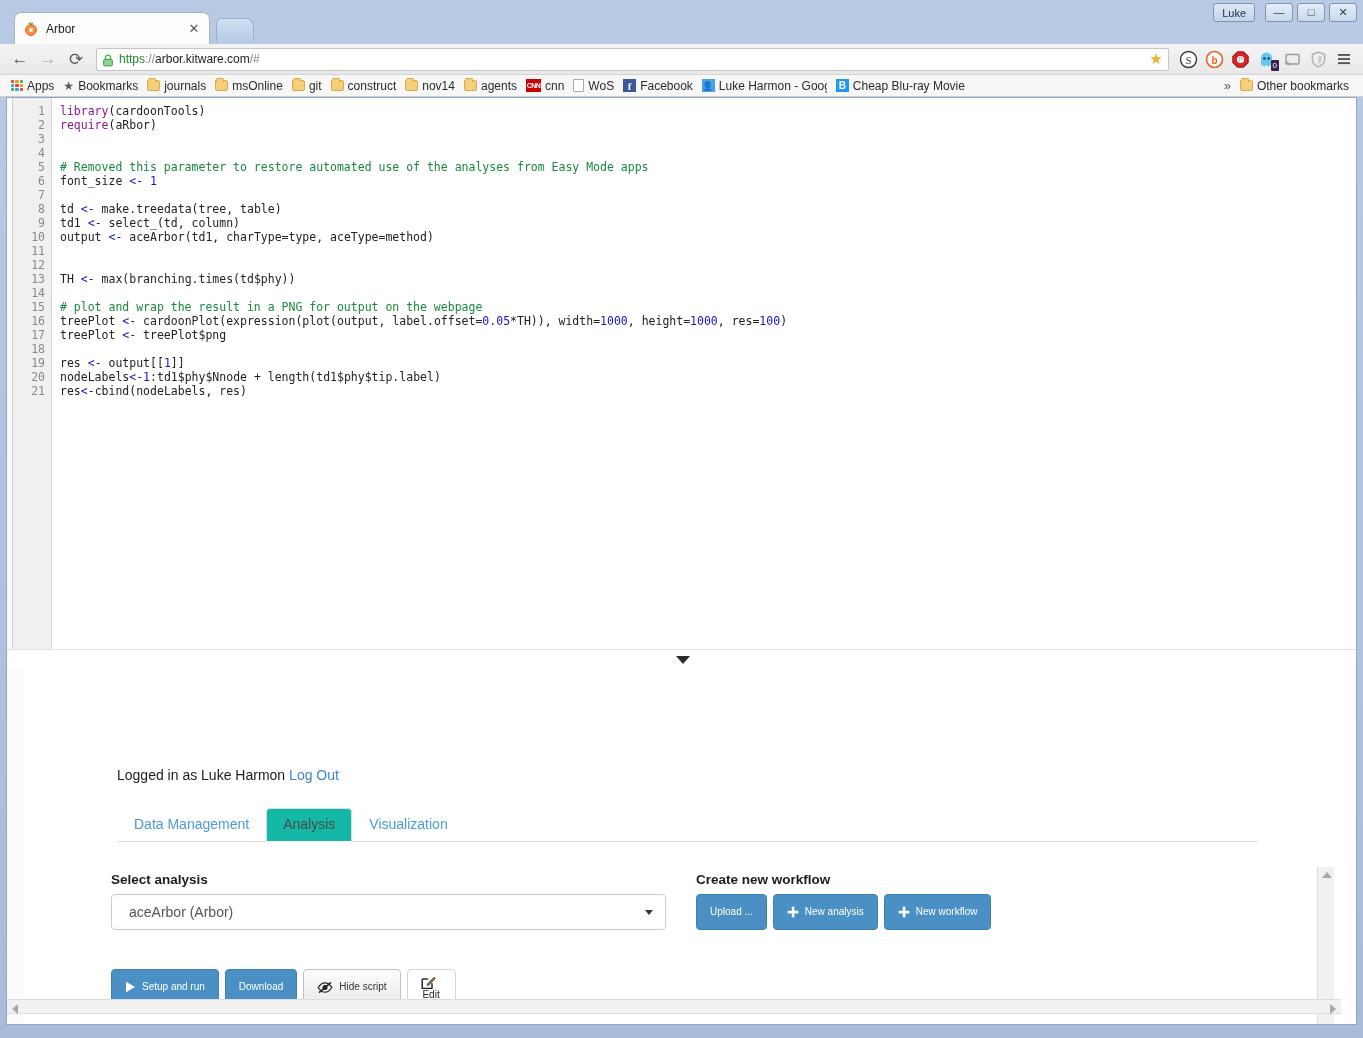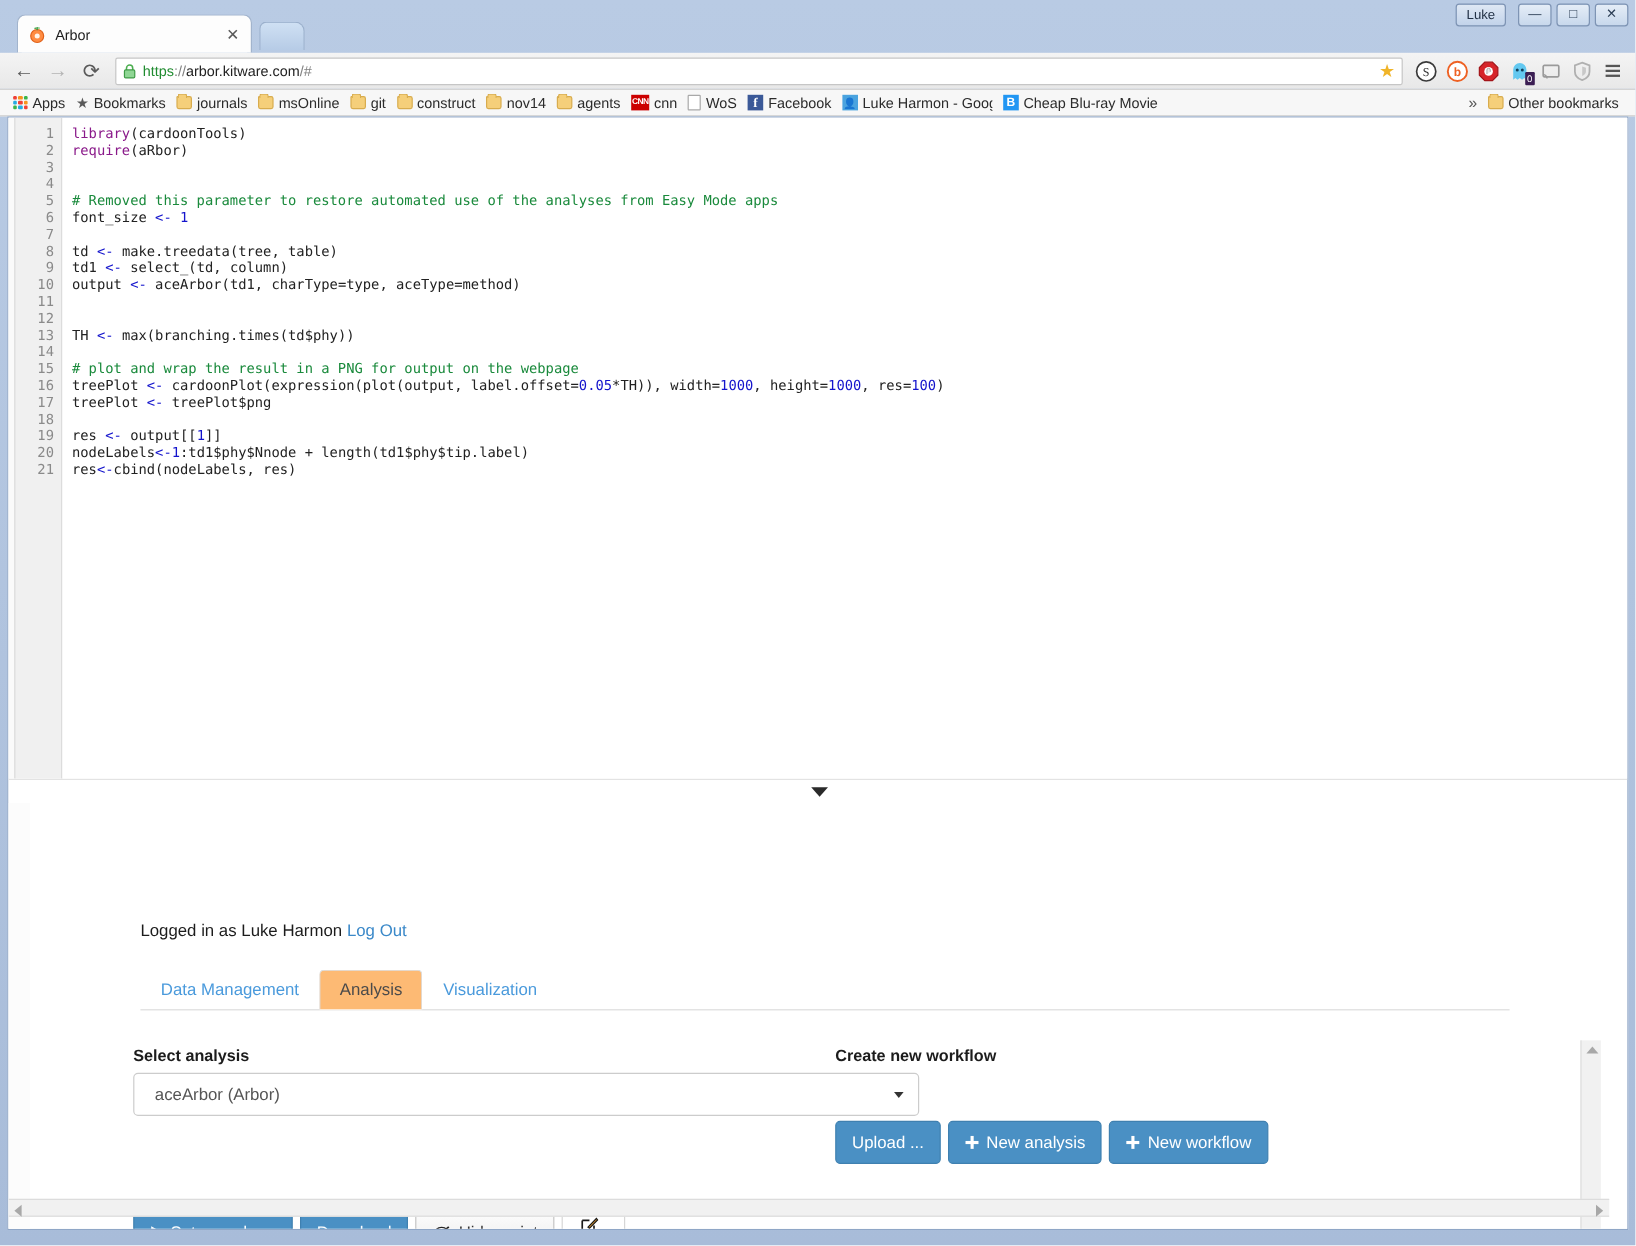--- a/index.html
+++ b/index.html
@@ -225,54 +225,53 @@
     position: absolute; left: 92px; top: 140px; width: 1141px; height: 33px;
     border-bottom: 1px solid #dddddd;
     display: flex; align-items: flex-end;
   }
   .navtab {
     font-size: 14px; color: #4a9adc; padding: 7px 16px 8px 16px;
     border: 1px solid transparent; border-radius: 4px 4px 0 0;
     line-height: 17px; position: relative; top: 1px;
   }
   .navtab.active {
-    color: #4a4a4a; background: #fdba74;
+    color: #4a4a4a; background: #14b8a6;
     border-color: #dddddd; border-bottom-color: #fff;
   }
 
   
   .sec-label {
     position: absolute; font-size: 13.5px; font-weight: bold; color: #1c1c1c;
   }
   #lbl-select { left: 86px; top: 203px; }
   #lbl-create { left: 671px; top: 203px; }
 
   #sel-analysis {
-    position: absolute; left: 86px; top: 225px; width: 655px; height: 36px;
+    position: absolute; left: 86px; top: 225px; width: 555px; height: 36px;
     border: 1px solid #cccccc; border-radius: 4px; background: #fff;
     display: flex; align-items: center; padding: 0 10px 0 17px;
     font-size: 14px; color: #555;
   }
   #sel-caret {
     position: absolute; right: 12px; top: 15px;
     width: 0; height: 0;
     border-left: 4px solid transparent; border-right: 4px solid transparent;
     border-top: 5px solid #333;
   }
 
   #create-row {
     position: absolute; left: 671px; top: 225px;
     display: flex; align-items: stretch; height: 36px;
   }
   .btn {
-    font-size: 14px; line-height: 1; border-radius: 4px;
+    font-size: 10px; line-height: 1; border-radius: 4px;
     display: inline-flex; align-items: center; justify-content: center;
     padding: 0 13px; height: 36px; white-space: nowrap;
     border: 1px solid transparent;
-    margin-top: 40px;
   }
   .btn-primary {
     background: #4a90c4; border-color: #3f80b0; color: #fff;
   }
   .btn-default {
     background: linear-gradient(to bottom,#fdfdfd 0%,#e9e9e9 100%);
     border-color: #c3c3c3; color: #333;
   }
   .btn-white { background: #fff; border-color: #d6d6d6; color: #222; flex-direction: column; }
   #name-input {

